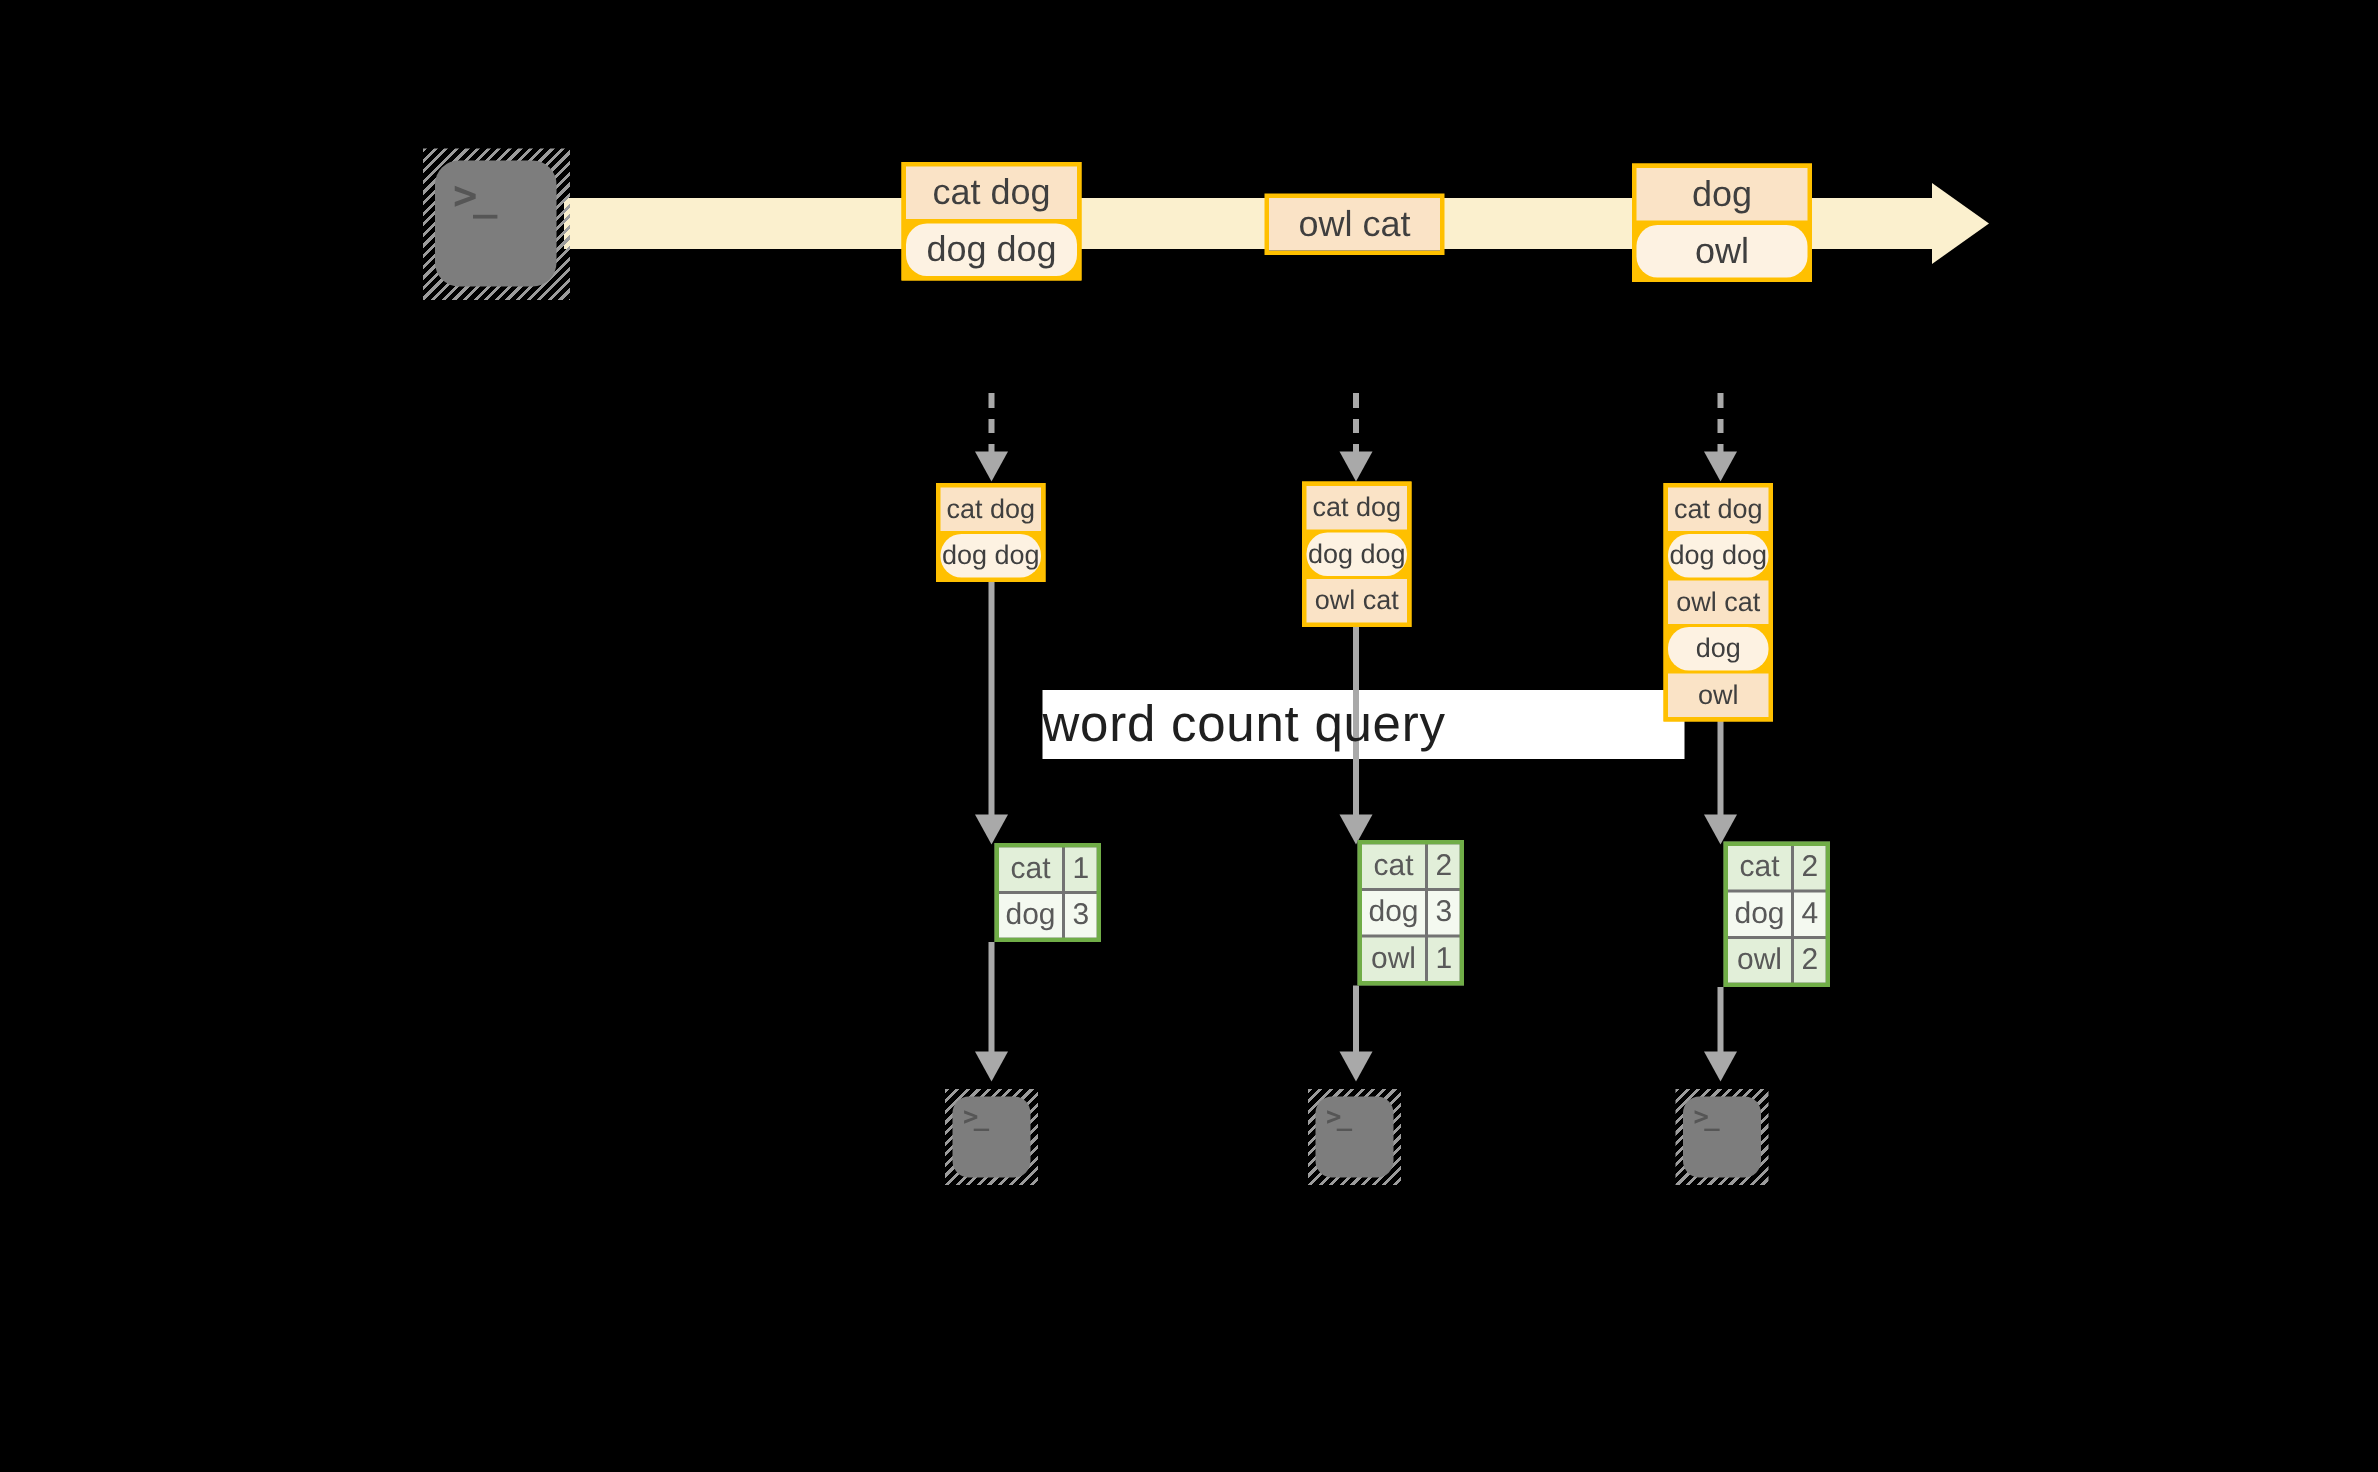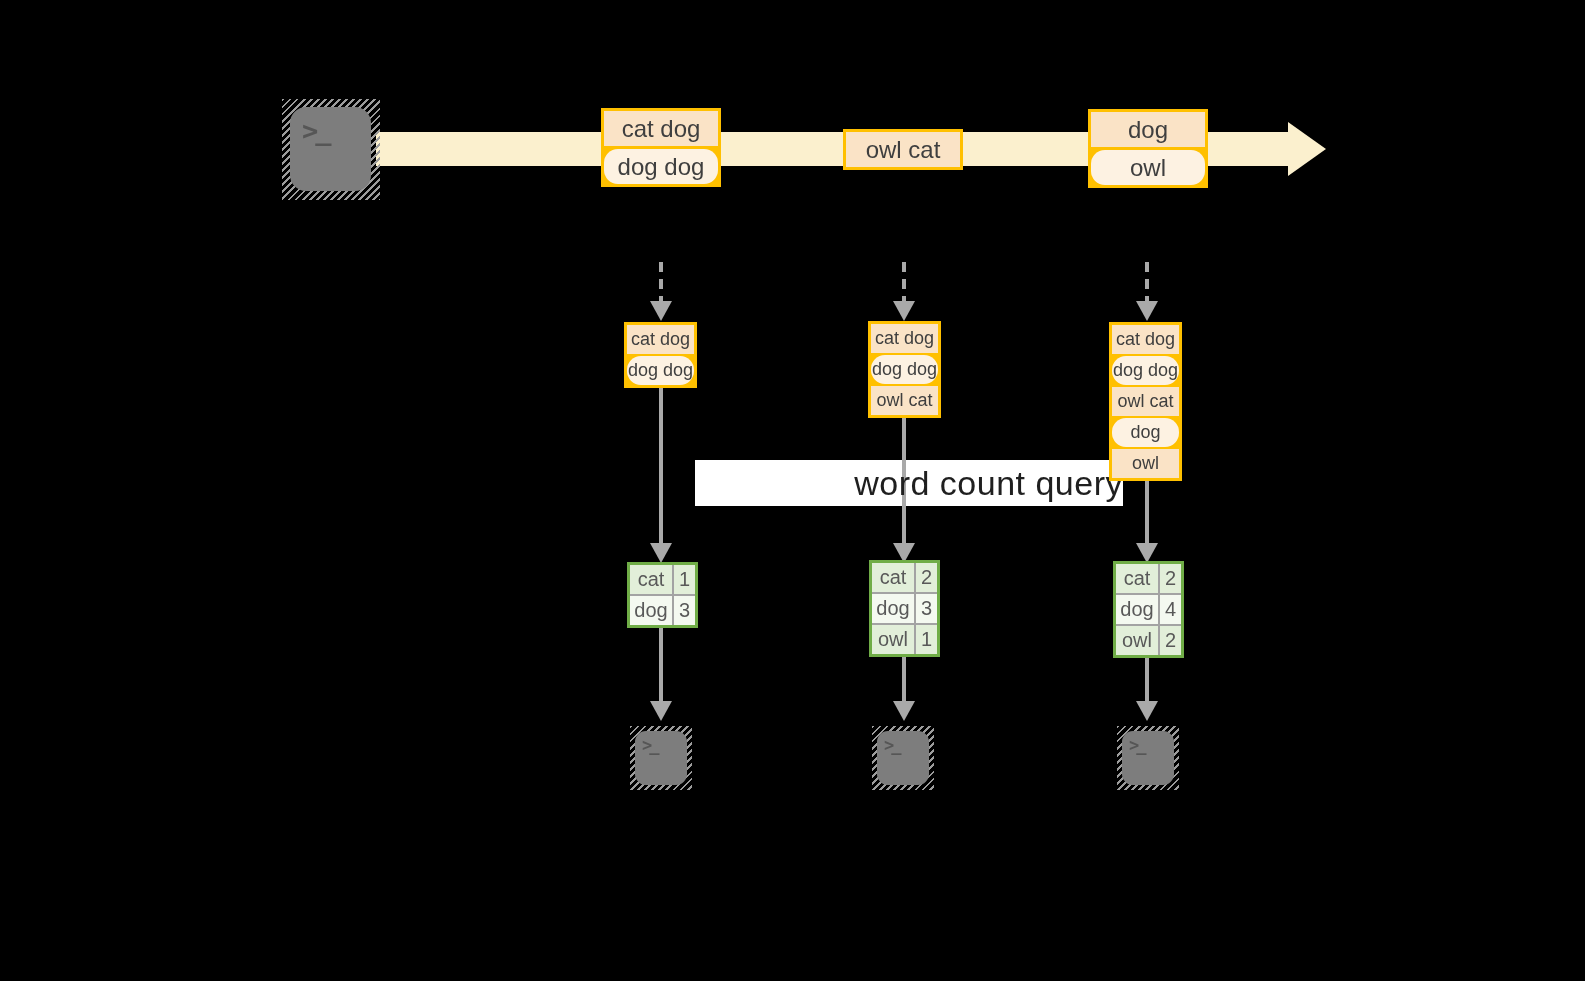--- a/index.html
+++ b/index.html
@@ -15,38 +15,38 @@
   
   .obox{position:absolute;border:3px solid #FFC000;z-index:3;background:#FFC000;}
   .obox .row{display:flex;align-items:center;justify-content:center;color:#3F3F3F;}
   .row.peach{background:#FAE3C6;}
   .row.cream{background:#FDF2E2;border-radius:14px;}
   .stream-box .row{width:114px;height:35px;font-size:24px;}
   .stream-box .row + .row{margin-top:3px;}
   .buffer .row{width:67px;height:29px;font-size:18px;}
   .buffer .row + .row{margin-top:2px;}
   
-  .gtable{position:absolute;border:3px solid #70AD47;background:#a3a3a3;z-index:3;}
+  .gtable{position:absolute;border:3px solid #70AD47;background:#737373;z-index:3;margin-left:36px;}
   .grow{display:flex;}
   .grow + .grow{margin-top:2px;}
   .gcell{height:29px;display:flex;align-items:center;justify-content:center;font-size:20px;color:#595959;}
   .gword{width:42px;}
   .gnum{width:21px;margin-left:2px;}
   .grow.ga .gcell{background:#E2EFD9;}
   .grow.gb .gcell{background:#F4F9F0;}
   
   .vline{position:absolute;width:4px;background:#A9A9A9;z-index:2;}
   .vdash{position:absolute;width:4px;z-index:2;
     background:repeating-linear-gradient(to bottom,#A9A9A9 0 10px,transparent 10px 17px);}
   .ahead{position:absolute;width:0;height:0;z-index:2;
     border-left:11px solid transparent;border-right:11px solid transparent;
     border-top:20px solid #A9A9A9;}
   
   .query{position:absolute;left:695px;top:460px;width:428px;height:46px;background:#FFFFFF;
-    display:flex;align-items:center;justify-content:flex-end;}
+    display:flex;align-items:center;justify-content:flex-start;}
   .query span{position:relative;z-index:3;font-size:34px;color:#1F1F1F;font-weight:300;letter-spacing:0.5px;}
   
   .term{position:absolute;z-index:1;
     background:repeating-linear-gradient(135deg,#9C9C9C 0 2px,transparent 2px 5px);}
   .term-inner{position:absolute;background:#7D7D7D;}
   .term-big{left:282px;top:99px;width:98px;height:101px;}
   .term-big .term-inner{inset:8px 9px 9px 8px;border-radius:16px;}
   .term-small{width:62px;height:64px;}
   .term-small .term-inner{inset:5px;border-radius:11px;}
   .term-glyph{position:absolute;font-family:"DejaVu Sans Mono",monospace;font-weight:bold;

